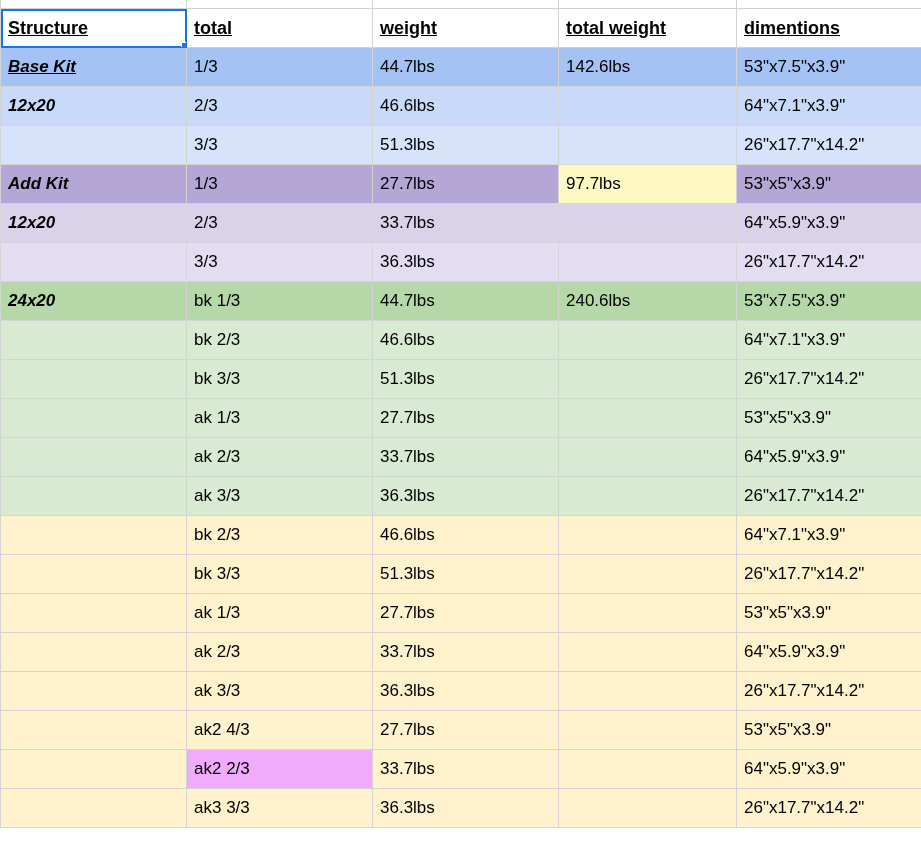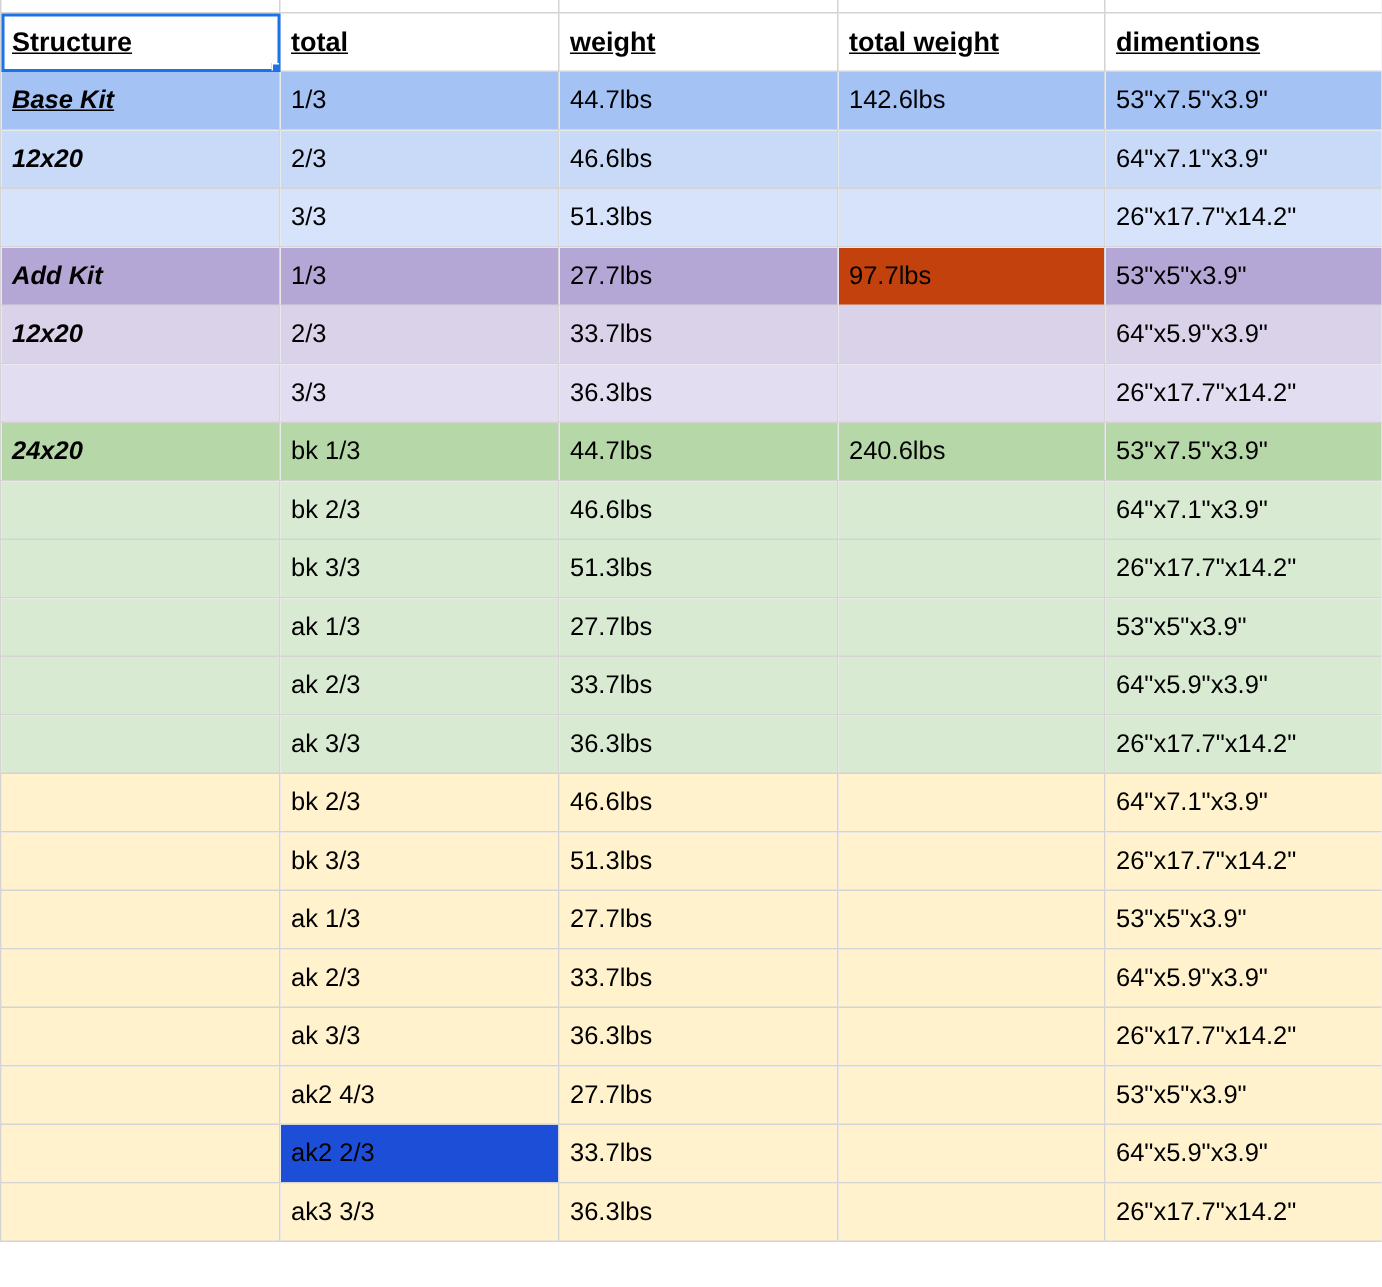--- a/index.html
+++ b/index.html
@@ -117,21 +117,21 @@
           <td style="background: rgb(215, 227, 251);"></td>
           <td style="background: rgb(215, 227, 251);">3/3</td>
           <td style="background: rgb(215, 227, 251);">51.3lbs</td>
           <td style="background: rgb(215, 227, 251);"></td>
           <td style="background: rgb(215, 227, 251);">26"x17.7"x14.2"</td>
         </tr>
         <tr>
           <td class="label" style="background: rgb(180, 167, 214);">Add Kit</td>
           <td style="background: rgb(180, 167, 214);">1/3</td>
           <td style="background: rgb(180, 167, 214);">27.7lbs</td>
-          <td style="background: #c2410c;">97.7lbs</td>
+          <td style="background: #fef9c3;">97.7lbs</td>
           <td style="background: rgb(180, 167, 214);">53"x5"x3.9"</td>
         </tr>
         <tr>
           <td class="label" style="background: rgb(217, 210, 233);">12x20</td>
           <td style="background: rgb(217, 210, 233);">2/3</td>
           <td style="background: rgb(217, 210, 233);">33.7lbs</td>
           <td style="background: rgb(217, 210, 233);"></td>
           <td style="background: rgb(217, 210, 233);">64"x5.9"x3.9"</td>
         </tr>
         <tr>
@@ -220,21 +220,21 @@
         </tr>
         <tr>
           <td style="background: rgb(255, 242, 204);"></td>
           <td style="background: rgb(255, 242, 204);">ak2 4/3</td>
           <td style="background: rgb(255, 242, 204);">27.7lbs</td>
           <td style="background: rgb(255, 242, 204);"></td>
           <td style="background: rgb(255, 242, 204);">53"x5"x3.9"</td>
         </tr>
         <tr>
           <td style="background: rgb(255, 242, 204);"></td>
-          <td style="background: #1d4ed8;">ak2 2/3</td>
+          <td style="background: #f0abfc;">ak2 2/3</td>
           <td style="background: rgb(255, 242, 204);">33.7lbs</td>
           <td style="background: rgb(255, 242, 204);"></td>
           <td style="background: rgb(255, 242, 204);">64"x5.9"x3.9"</td>
         </tr>
         <tr>
           <td style="background: rgb(255, 242, 204);"></td>
           <td style="background: rgb(255, 242, 204);">ak3 3/3</td>
           <td style="background: rgb(255, 242, 204);">36.3lbs</td>
           <td style="background: rgb(255, 242, 204);"></td>
           <td style="background: rgb(255, 242, 204);">26"x17.7"x14.2"</td>

